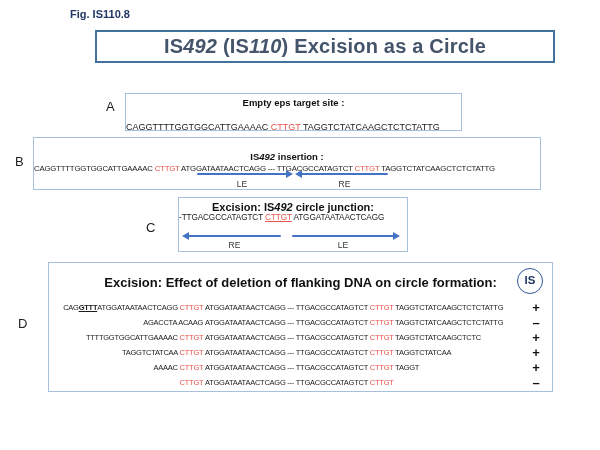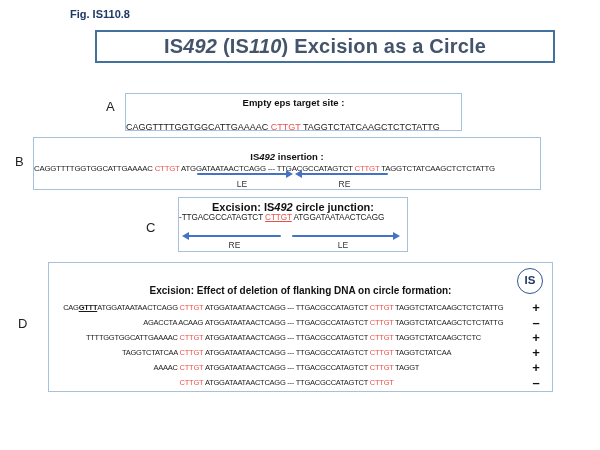--- a/index.html
+++ b/index.html
@@ -33,21 +33,21 @@
   #labelA{left:106px;top:99px;}
   #panelB{left:33px;top:137px;width:508px;height:53px;}
   #panelB .ptitle{top:13px;font-size:9.5px;}
   #panelB .seq{top:15px;font-size:7.8px;letter-spacing:-0.2px;}
   #labelB{left:15px;top:154px;}
   #panelC{left:178px;top:197px;width:230px;height:55px;}
   #panelC .ptitle{top:3px;font-size:11px;}
   #panelC .seq{top:4px;font-size:8.2px;letter-spacing:-0.1px;}
   #labelC{left:146px;top:220px;}
   #panelD{left:48px;top:262px;width:505px;height:130px;}
-  #panelD .ptitle{top:22px;font-size:10px;}
+  #panelD .ptitle{top:12px;font-size:13px;}
   #labelD{left:18px;top:316px;}
   
   .arrow{position:absolute;height:2.4px;background:#4472c4;border-radius:1px;}
   .arrow.right::after{
     content:'';position:absolute;right:-6px;top:50%;transform:translateY(-50%);
     border-left:7px solid #4472c4;border-top:4.5px solid transparent;border-bottom:4.5px solid transparent;}
   .arrow.left::before{
     content:'';position:absolute;left:-6px;top:50%;transform:translateY(-50%);
     border-right:7px solid #4472c4;border-top:4.5px solid transparent;border-bottom:4.5px solid transparent;}
   .arrow-label{position:absolute;font-size:8.5px;color:#333;text-align:center;font-weight:500;}

